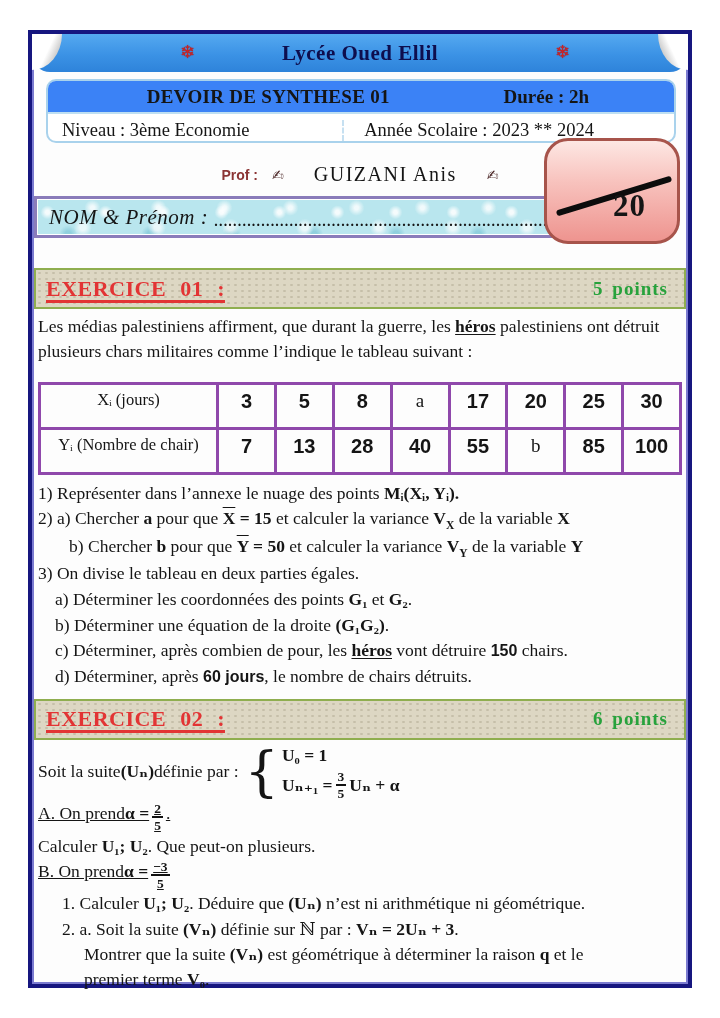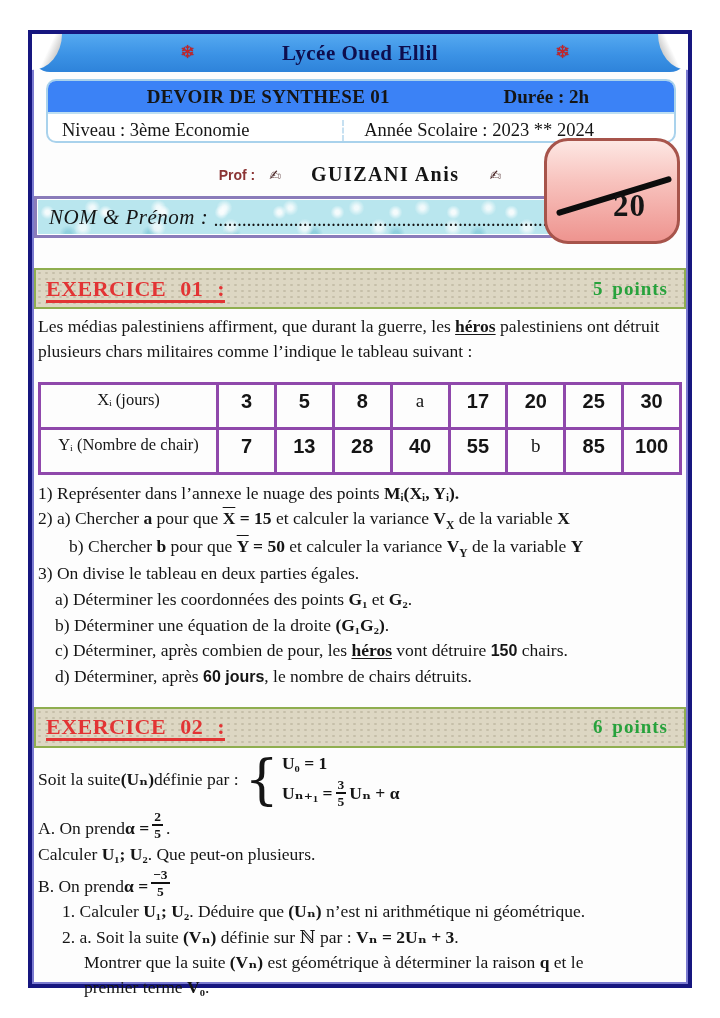--- a/index.html
+++ b/index.html
@@ -21,21 +21,21 @@
   .ititle { width:64%; text-align:center; padding-left:40px; font-weight:bold; font-size:19px; letter-spacing:.3px; }
   .idur { width:36%; text-align:center; padding-right:30px; font-weight:bold; font-size:19px; }
   .irow2 { display:flex; align-items:stretch; padding:6px 0 0; font-size:18.5px; }
   .ilvl { width:47%; padding-left:14px; }
   .iyear { width:53%; border-left:2px dashed #c6e0f1; padding-left:20px; }
 
   
   .profline { margin-top:20px; display:flex; align-items:center; justify-content:center; gap:14px; }
   .proflabel { font-family:"Liberation Sans",sans-serif; font-weight:bold; font-size:14px; color:#8b3434; }
   .penicon { font-family:"DejaVu Sans",sans-serif; font-size:14px; color:#4a2525; }
-  .profname { font-weight:bold; font-size:20px; letter-spacing:1.5px; margin:0 16px; }
+  .profname { font-weight:normal; font-size:20px; letter-spacing:1.5px; margin:0 16px; }
 
   
   .namestrip { position:relative; margin:10px 0 0 2px; width:546px; height:42px; border:3px solid #8a7cba; box-shadow: inset 0 0 0 1px #ffffff;
     background-color:#b9e6ee;
     background-image:
       radial-gradient(circle at 18% 35%, rgba(255,255,255,.85) 2px, rgba(255,255,255,0) 7px),
       radial-gradient(circle at 62% 68%, rgba(255,255,255,.7) 3px, rgba(160,215,228,.0) 9px),
       radial-gradient(circle at 84% 22%, rgba(255,255,255,.8) 2px, rgba(255,255,255,0) 8px),
       radial-gradient(circle at 38% 80%, rgba(140,205,220,.9) 3px, rgba(140,205,220,0) 9px);
     background-size:58px 38px, 74px 42px, 66px 40px, 82px 44px;
@@ -47,21 +47,21 @@
   .gradebox { position:absolute; right:8px; top:104px; width:136px; height:106px; border:3px solid #a7544b; border-radius:24px;
     background:linear-gradient(180deg,#fde7e3 0%,#f8c3be 40%,#ee948f 100%); z-index:5; }
   .slash { position:absolute; left:7px; top:52px; width:120px; height:6px; background:#0c0c0c; border-radius:3px; transform:rotate(-17deg); }
   .g20 { position:absolute; left:66px; top:47px; font-size:31px; font-weight:bold; letter-spacing:1px; }
 
   
   .exbanner { margin:30px 2px 0 2px; height:41px; border:2px solid #8fae4f; display:flex; align-items:center; justify-content:space-between; padding:0 16px 0 10px;
     background-color:#ddd7c3;
     background-image:radial-gradient(rgba(115,105,75,.22) 1px, rgba(115,105,75,0) 1.6px);
     background-size:7px 6px; }
-  .exbanner.second { margin-top:17px; }
+  .exbanner.second { margin-top:9px; }
   .extitle { color:#e23434; font-weight:bold; font-size:22px; letter-spacing:.5px; word-spacing:8px; text-decoration:underline; text-decoration-thickness:2.5px; text-underline-offset:4px; }
   .expoints { color:#27a23c; font-weight:bold; font-size:19px; letter-spacing:1px; word-spacing:3px; }
 
   .bodytext { padding:5px 4px 0 6px; font-size:17.5px; line-height:1.42; }
   .qblock { padding:6px 4px 0 6px; font-size:17.5px; line-height:1.47; }
   .q { margin:0; }
   .ind { padding-left:17px; }
   .ind2 { padding-left:31px; }
   .ind3 { padding-left:24px; }
   .ind4 { padding-left:46px; }
@@ -80,21 +80,21 @@
   td.var { font-family:"Liberation Serif",serif; font-weight:normal; font-size:19px; }
 
   
   .ex2block { padding:2px 4px 0 6px; font-size:17.5px; line-height:1.45; }
   .sysrow { display:flex; align-items:center; margin:1px 0 0 0; }
   .brace { font-size:54px; font-weight:400; line-height:.85; margin:0 3px 0 6px; font-family:"DejaVu Serif",serif; }
   .syscol { display:flex; flex-direction:column; gap:1px; }
   .sysline { font-weight:bold; display:flex; align-items:center; }
   .fr { display:inline-flex; flex-direction:column; align-items:center; vertical-align:middle; font-size:13.5px; line-height:1.12; font-weight:bold; margin:0 3px; }
   .fr .n { border-bottom:2px solid #111; padding:0 2px; }
-  .inline { display:flex; align-items:flex-end; flex-wrap:wrap; }
+  .inline { display:flex; align-items:flex-start; flex-wrap:wrap;text-decoration:underline; }
 </style>
 </head>
 <body>
 
 <div class="frame">
 
   <div class="banner">
     <div class="curl l"></div>
     <div class="curl r"></div>
     <span class="flake l">❄</span>

